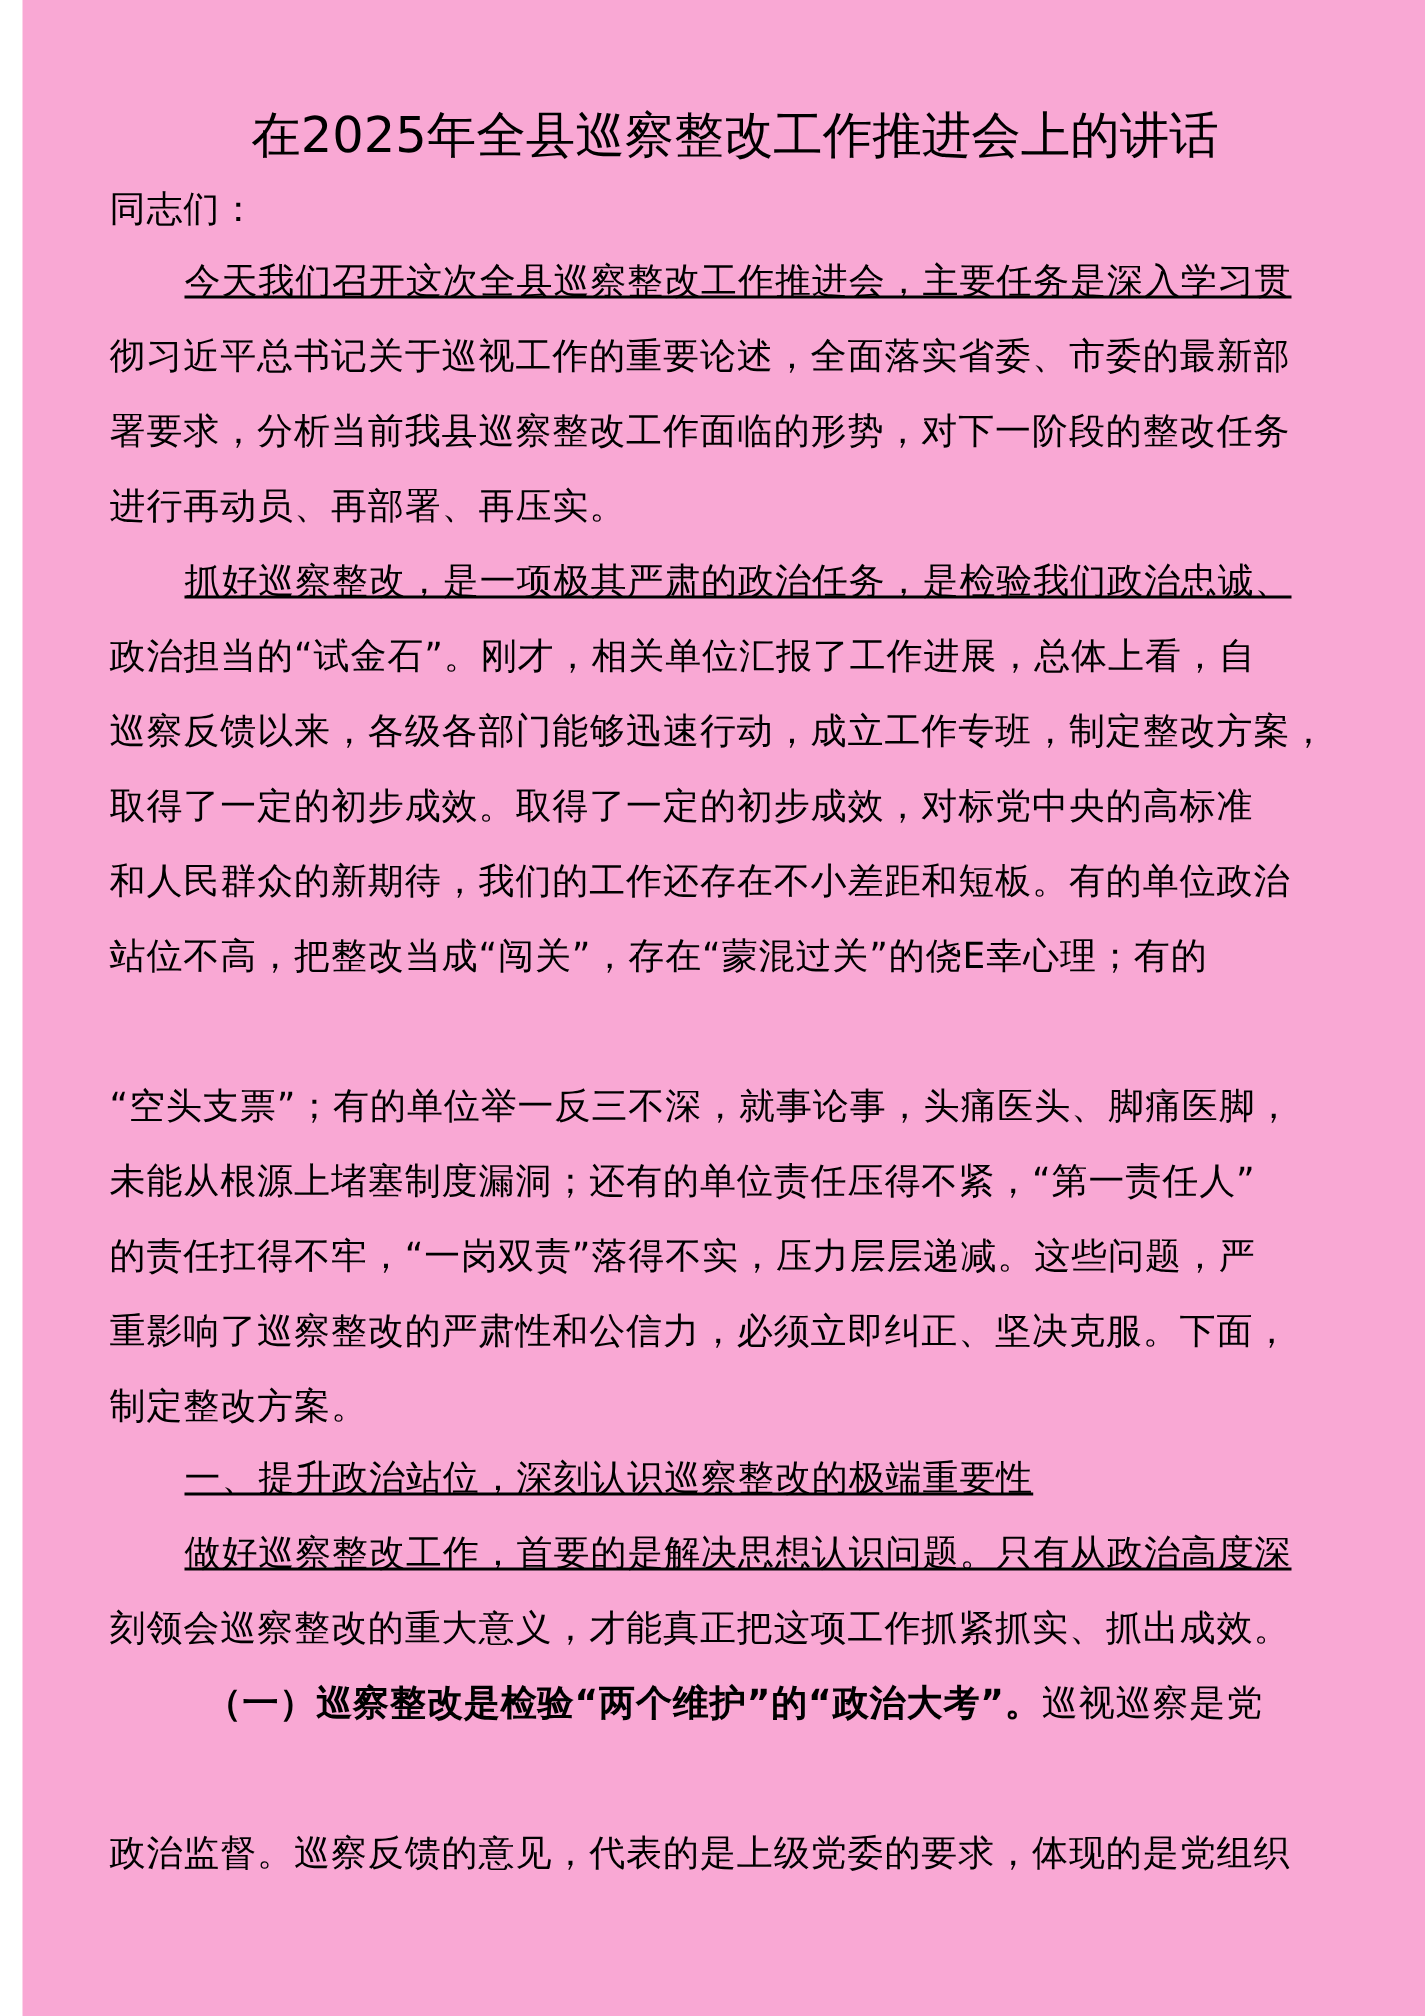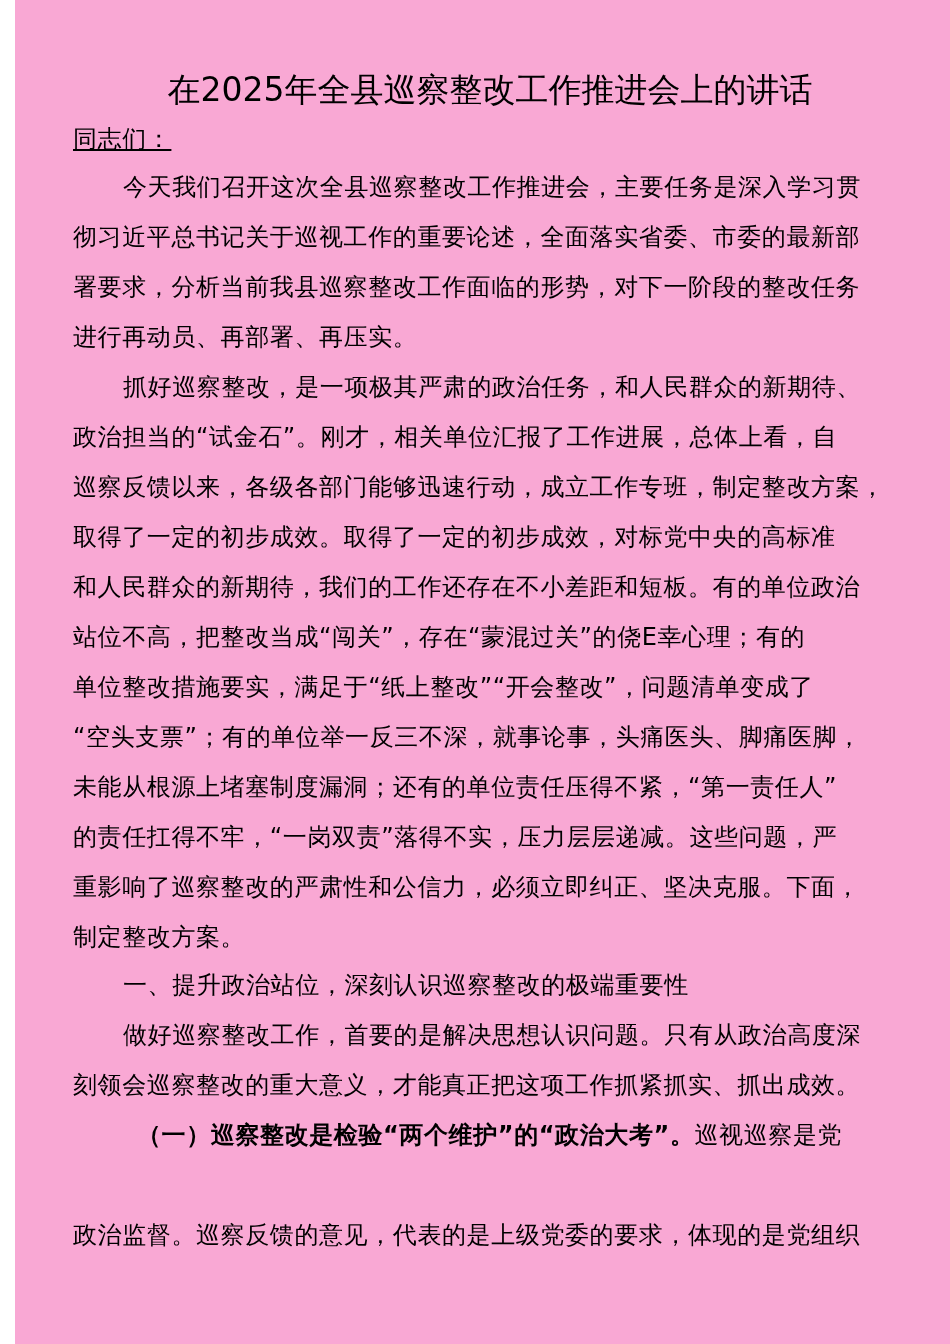--- a/index.html
+++ b/index.html
@@ -2,43 +2,42 @@
 <html><head>
 <meta charset="utf-8">
 <style>
   html, body { margin:0; padding:0; background:#ffffff; }
   body { width:950px; height:1344px; overflow:hidden; position:relative;
          font-family:"DejaVu Sans", "Liberation Sans", sans-serif; color:#000; }
   .page { position:absolute; left:15px; top:0; width:950px; height:1344px; background:#f9a8d4; }
   .title { position:absolute; left:0; top:68px; width:950px; text-align:center;
            font-size:33px; line-height:44px; letter-spacing:0px; }
   .line { position:absolute; left:58px; font-size:24px; line-height:34px; white-space:nowrap; letter-spacing:0.6px; }
-  .indent { left:108px; }
+  .indent { left:108px;text-decoration:underline; }
   .bold { font-weight:bold; }
-  .salutation { top:122px;text-decoration:underline; }
+  .salutation { top:122px; }
 </style>
 </head>
 <body>
 
 <div class="page">
   <div class="title">在2025年全县巡察整改工作推进会上的讲话</div>
   <div class="line salutation">同志们：</div>
 
   <div class="line indent" style="top:170px">今天我们召开这次全县巡察整改工作推进会，主要任务是深入学习贯</div>
   <div class="line" style="top:220px">彻习近平总书记关于巡视工作的重要论述，全面落实省委、市委的最新部</div>
   <div class="line" style="top:270px">署要求，分析当前我县巡察整改工作面临的形势，对下一阶段的整改任务</div>
   <div class="line" style="top:320px">进行再动员、再部署、再压实。</div>
 
-  <div class="line indent" style="top:370px">抓好巡察整改，是一项极其严肃的政治任务，和人民群众的新期待、</div>
+  <div class="line indent" style="top:370px">抓好巡察整改，是一项极其严肃的政治任务，是检验我们政治忠诚、</div>
   <div class="line" style="top:420px">政治担当的“试金石”。刚才，相关单位汇报了工作进展，总体上看，自</div>
   <div class="line" style="top:470px">巡察反馈以来，各级各部门能够迅速行动，成立工作专班，制定整改方案，</div>
   <div class="line" style="top:520px">取得了一定的初步成效。取得了一定的初步成效，对标党中央的高标准</div>
   <div class="line" style="top:570px">和人民群众的新期待，我们的工作还存在不小差距和短板。有的单位政治</div>
   <div class="line" style="top:620px">站位不高，把整改当成“闯关”，存在“蒙混过关”的侥E幸心理；有的</div>
-  <div class="line" style="top:670px">单位整改措施要实，满足于“纸上整改”“开会整改”，问题清单变成了</div>
   <div class="line" style="top:720px">“空头支票”；有的单位举一反三不深，就事论事，头痛医头、脚痛医脚，</div>
   <div class="line" style="top:770px">未能从根源上堵塞制度漏洞；还有的单位责任压得不紧，“第一责任人”</div>
   <div class="line" style="top:820px">的责任扛得不牢，“一岗双责”落得不实，压力层层递减。这些问题，严</div>
   <div class="line" style="top:870px">重影响了巡察整改的严肃性和公信力，必须立即纠正、坚决克服。下面，</div>
   <div class="line" style="top:920px">制定整改方案。</div>
 
   <div class="line indent" style="top:968px">一、提升政治站位，深刻认识巡察整改的极端重要性</div>
   <div class="line indent" style="top:1018px">做好巡察整改工作，首要的是解决思想认识问题。只有从政治高度深</div>
   <div class="line" style="top:1068px">刻领会巡察整改的重大意义，才能真正把这项工作抓紧抓实、抓出成效。</div>
 

